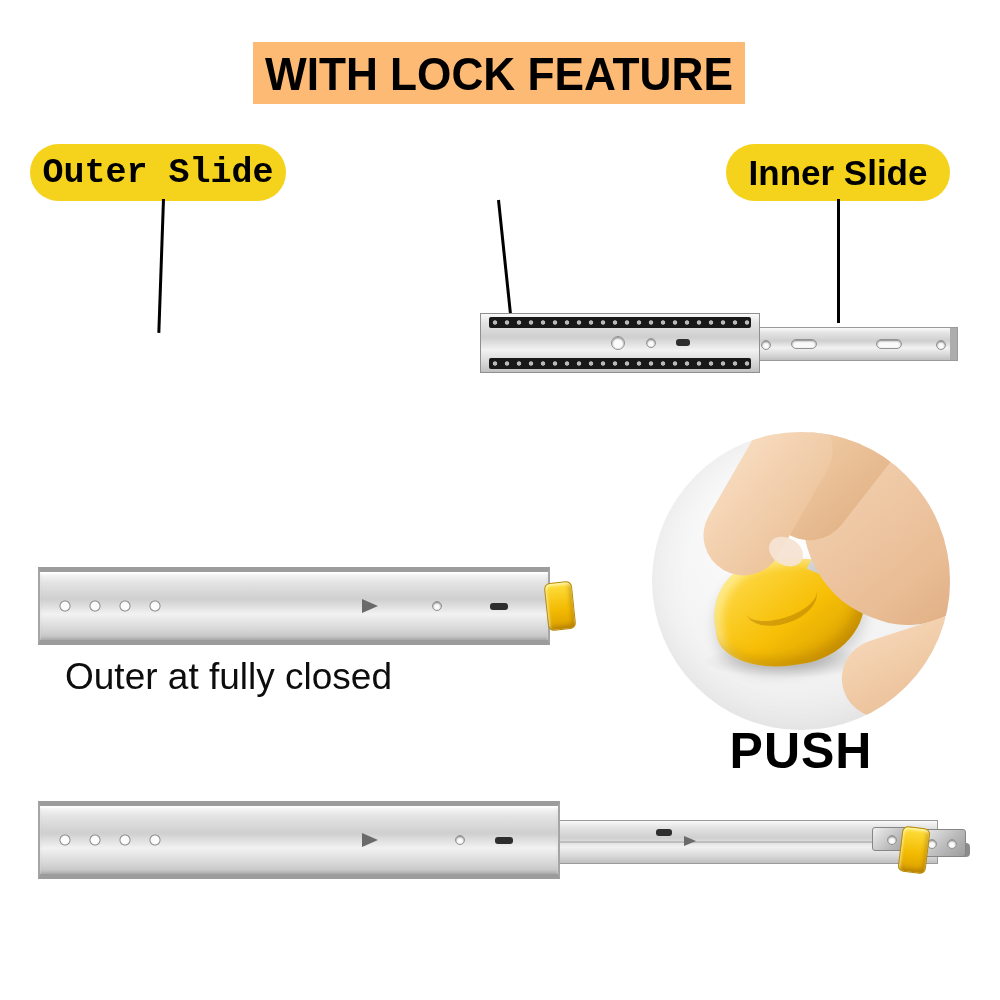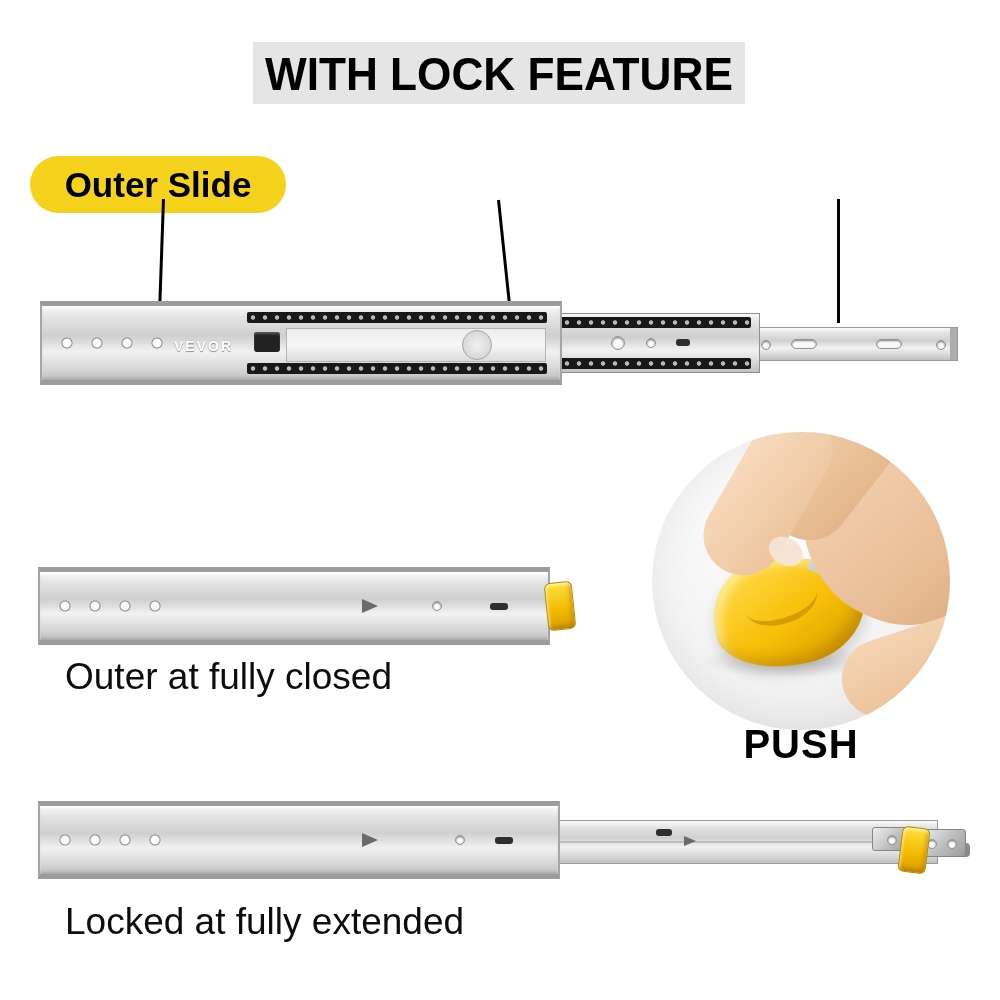--- a/index.html
+++ b/index.html
@@ -4,32 +4,32 @@
 <style>
   html,body { margin:0; padding:0; background:#ffffff; }
   .canvas {
     position:relative; width:1000px; height:1000px; background:#fff;
     font-family:"Liberation Sans", sans-serif; overflow:hidden;
   }
 
   
   .banner {
     position:absolute; left:253px; top:42px; width:492px; height:62px;
-    background:#e5e5e5; display:flex; align-items:center; justify-content:center;
+    background:#fdba74; display:flex; align-items:center; justify-content:center;
   }
   .banner span {
     font-size:47px; font-weight:800; color:#000; letter-spacing:0px;
     display:inline-block; transform:scaleX(.94); white-space:nowrap;
   }
   .pill {
     position:absolute; height:57px; background:#F5D31C; border-radius:29px;
     display:flex; align-items:center; justify-content:center;
     font-size:35px; font-weight:600; color:#000; box-sizing:border-box;
   }
-  .pill-outer  { left:30px;  top:156px; width:256px; }
+  .pill-outer  { left:30px;  top:144px; width:256px;font-family:Liberation Mono, monospace; }
   .pill-middle { left:368px; top:144px; width:264px; }
   .pill-inner  { left:726px; top:144px; width:224px; }
 
   .pointer { position:absolute; width:3px; background:#000; transform-origin:top center; }
   .ptr-outer  { left:162px; top:199px; height:134px; transform:rotate(2deg); }
   .ptr-middle { left:497px; top:200px; height:138px; transform:rotate(-6deg); }
   .ptr-inner  { left:837px; top:199px; height:124px; }
 
   
   .rail {
@@ -113,33 +113,36 @@
     border-radius:50% 40% 45% 55%; background:linear-gradient(120deg,#f7d9bc,#e9bd95 70%,#dda87d 100%); }
   .finger-2 { left:142px; top:-48px; width:82px; height:165px; transform:rotate(38deg);
     border-radius:41px; background:linear-gradient(100deg,#f2cfa9,#e3b488); }
   .finger-index { left:76px; top:-28px; width:80px; height:178px; transform:rotate(30deg);
     border-radius:40px; background:linear-gradient(100deg,#f8dcc0,#ecc39b); }
   .finger-nail { left:116px; top:106px; width:36px; height:27px; transform:rotate(30deg);
     border-radius:50%; background:#f6e4d3; opacity:.95; }
   .thumb { left:188px; top:196px; width:152px; height:78px; transform:rotate(-18deg);
     border-radius:40px; background:linear-gradient(170deg,#f6d6b6,#e8bc92); }
   .push-label { position:absolute; left:652px; top:722px; width:298px; text-align:center;
-    font-size:40px; font-weight:800; letter-spacing:1px; color:#000; }
+    font-size:50px; font-weight:800; letter-spacing:1px; color:#000; }
 </style>
 </head>
 <body>
 
 <div class="canvas">
 
   <div class="banner">
     <span>WITH LOCK FEATURE</span>
   </div>
 
   <div class="pill pill-outer">
     <span>Outer Slide</span>
+  </div>
+  <div class="pill pill-inner">
+    <span>Inner Slide</span>
   </div>
   <div class="pointer ptr-outer"></div>
   <div class="pointer ptr-middle"></div>
   <div class="pointer ptr-inner"></div>
 
   <div style="position:absolute; left:40px; top:298px; width:920px; height:92px;">
 
     <div class="rail" style="left:470px; top:29px; width:448px; height:34px; z-index:1;">
       <div class="hole sm" style="left:250px; top:12px;"></div>
       <div class="oval" style="left:280px; top:11px;"></div>
@@ -149,32 +152,20 @@
     </div>
 
     <div class="rail" style="left:440px; top:15px; width:280px; height:60px; z-index:2; border-color:#8f8f8f;">
       <div class="bearing" style="left:8px; top:3px; width:262px;"></div>
       <div class="bearing" style="left:8px; bottom:3px; width:262px;"></div>
       <div class="hole md" style="left:130px; top:22px;"></div>
       <div class="hole sm" style="left:165px; top:24px;"></div>
       <div class="slot" style="left:195px; top:25px; width:14px;"></div>
     </div>
 
-    <div class="rail flange" style="left:0; top:3px; width:522px; height:84px; z-index:3;">
-      <div class="hole-row" style="left:10px; top:30px;"></div>
-      <div class="vevor-logo" style="left:132px; top:32px;">VEVOR</div>
-      <div style="position:absolute; left:212px; top:26px; width:26px; height:20px; background:#222;
-                  border-radius:3px; box-shadow:inset 0 2px 2px #555;"></div>
-      <div class="bearing" style="left:205px; top:6px; width:300px;"></div>
-      <div class="bearing" style="left:205px; bottom:6px; width:300px;"></div>
-      <div style="position:absolute; left:244px; top:22px; width:258px; height:32px;
-                  background:linear-gradient(180deg,#ededed,#f7f7f7 50%,#dcdcdc); border:1px solid #b5b5b5;"></div>
-      <div style="position:absolute; left:420px; top:24px; width:28px; height:28px; border-radius:50%;
-                  background:radial-gradient(circle,#f1f1f1,#cdcdcd); border:1px solid #a5a5a5;"></div>
-    </div>
   </div>
 
   <div style="position:absolute; left:38px; top:558px; width:545px; height:96px;">
     <div class="latch-metal" style="left:488px; top:35px; width:30px; height:28px; z-index:1;">
       <div class="hole sm" style="left:9px; top:9px;"></div>
     </div>
     <div class="rail flange" style="left:0; top:9px; width:512px; height:78px; z-index:2;">
       <div class="hole-row" style="left:10px; top:27px;"></div>
       <div class="arrow-detent" style="left:322px; top:27px;"></div>
       <div class="hole sm" style="left:392px; top:29px;"></div>
@@ -218,15 +209,14 @@
       <div class="hole-row" style="left:10px; top:27px;"></div>
       <div class="arrow-detent" style="left:322px; top:27px;"></div>
       <div class="hole sm" style="left:415px; top:29px;"></div>
       <div class="slot" style="left:455px; top:31px; width:18px;"></div>
     </div>
 
     <div class="lock-tab" style="left:862px; top:34px; height:46px; transform:rotate(7deg); z-index:4;"></div>
     <div style="position:absolute; left:912px; top:50px; width:20px; height:14px; background:#8b8b8b;
                 border-radius:4px; z-index:1;"></div>
   </div>
-  <div class="caption" style="left:65px; top:901px;">Locked at fully extended</div>
 
 </div>
 
 </body></html>

